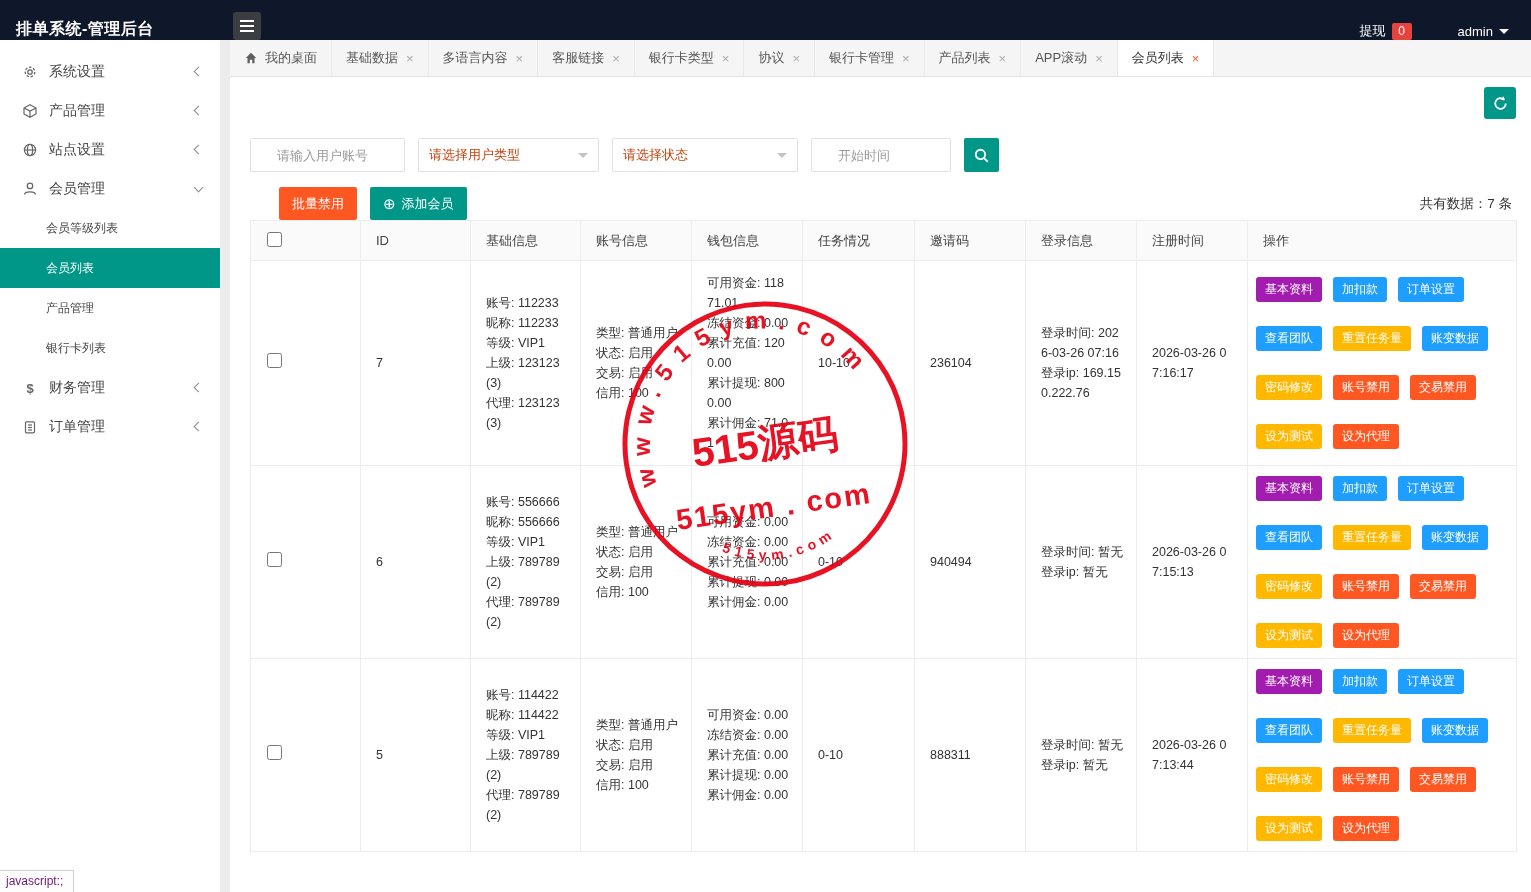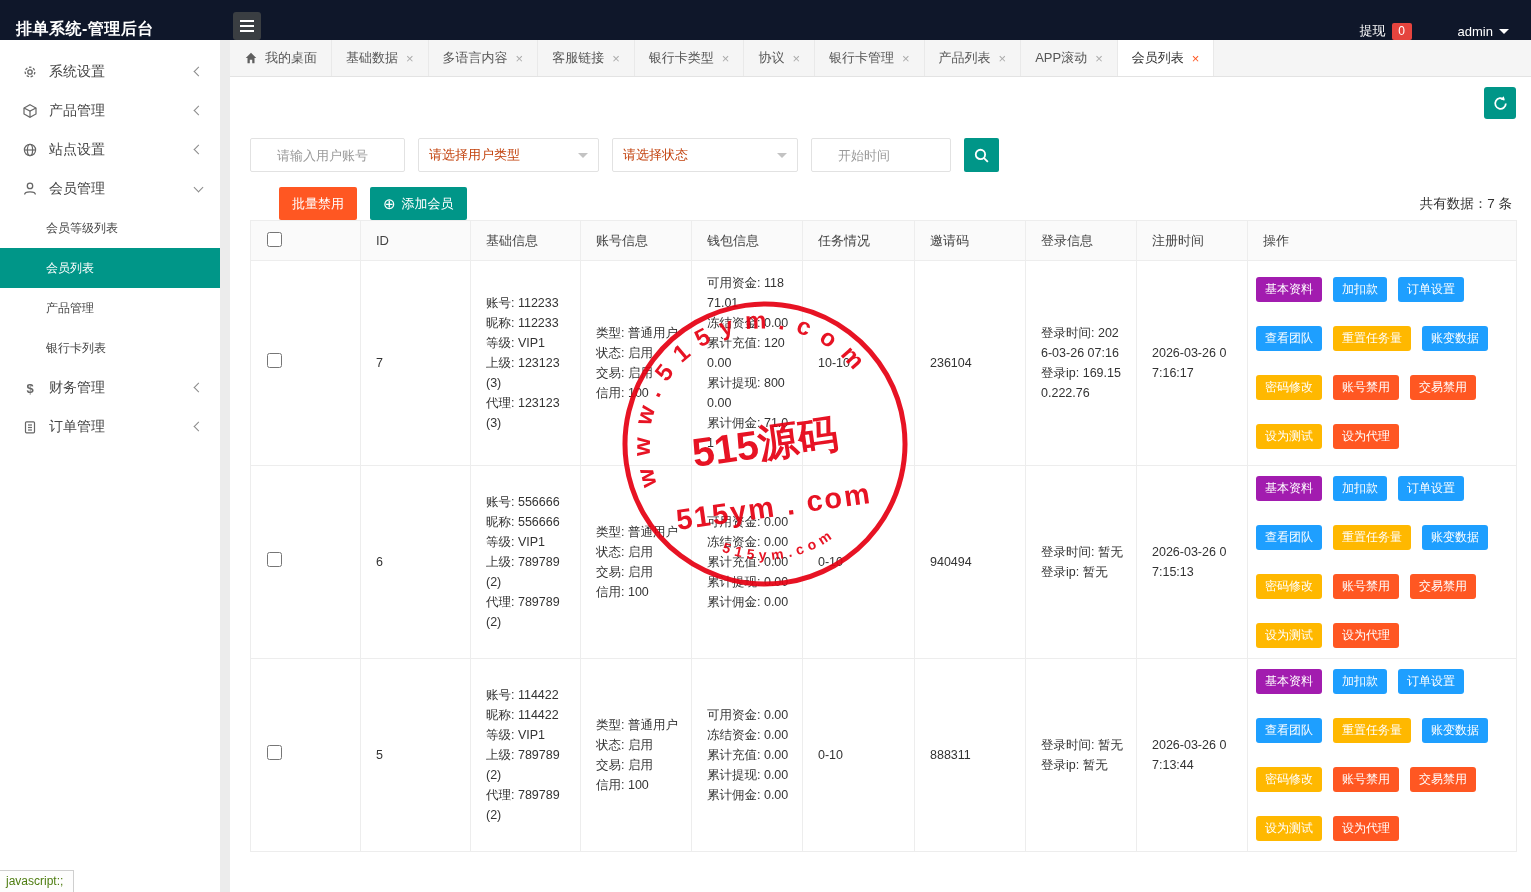--- a/index.html
+++ b/index.html
@@ -81,21 +81,21 @@
   .acts { display:flex; flex-wrap:wrap; gap:24px 11px; align-items:center; }
   .ab { height:25px; border:none; border-radius:3px; color:#fff; font-size:12px; padding:0 9px; cursor:pointer; white-space:nowrap; }
   .ab-teal{background:#a21caf}.ab-blue{background:#1E9FFF}.ab-orange{background:#FFB800}.ab-red{background:#FF5722}
 
   
   .watermark { position:absolute; left:605px; top:284px; width:320px; height:320px;
     pointer-events:none; z-index:40; opacity:.92; }
 
   
   .statusbar { position:absolute; left:0; bottom:0; background:#fdfdfd; border:1px solid #cfcfcf;
-    border-left:none; border-bottom:none; padding:3px 10px 4px 6px; font-size:12px; color:#4d7c0f; z-index:60; }
+    border-left:none; border-bottom:none; padding:3px 10px 4px 6px; font-size:12px; color:#701a75; z-index:60; }
 </style>
 </head>
 <body>
 
 <div class="topbar">
   <div class="brand">排单系统-管理后台</div>
   <button class="hamburger">
     <i></i>
       <i></i>
       <i></i>

